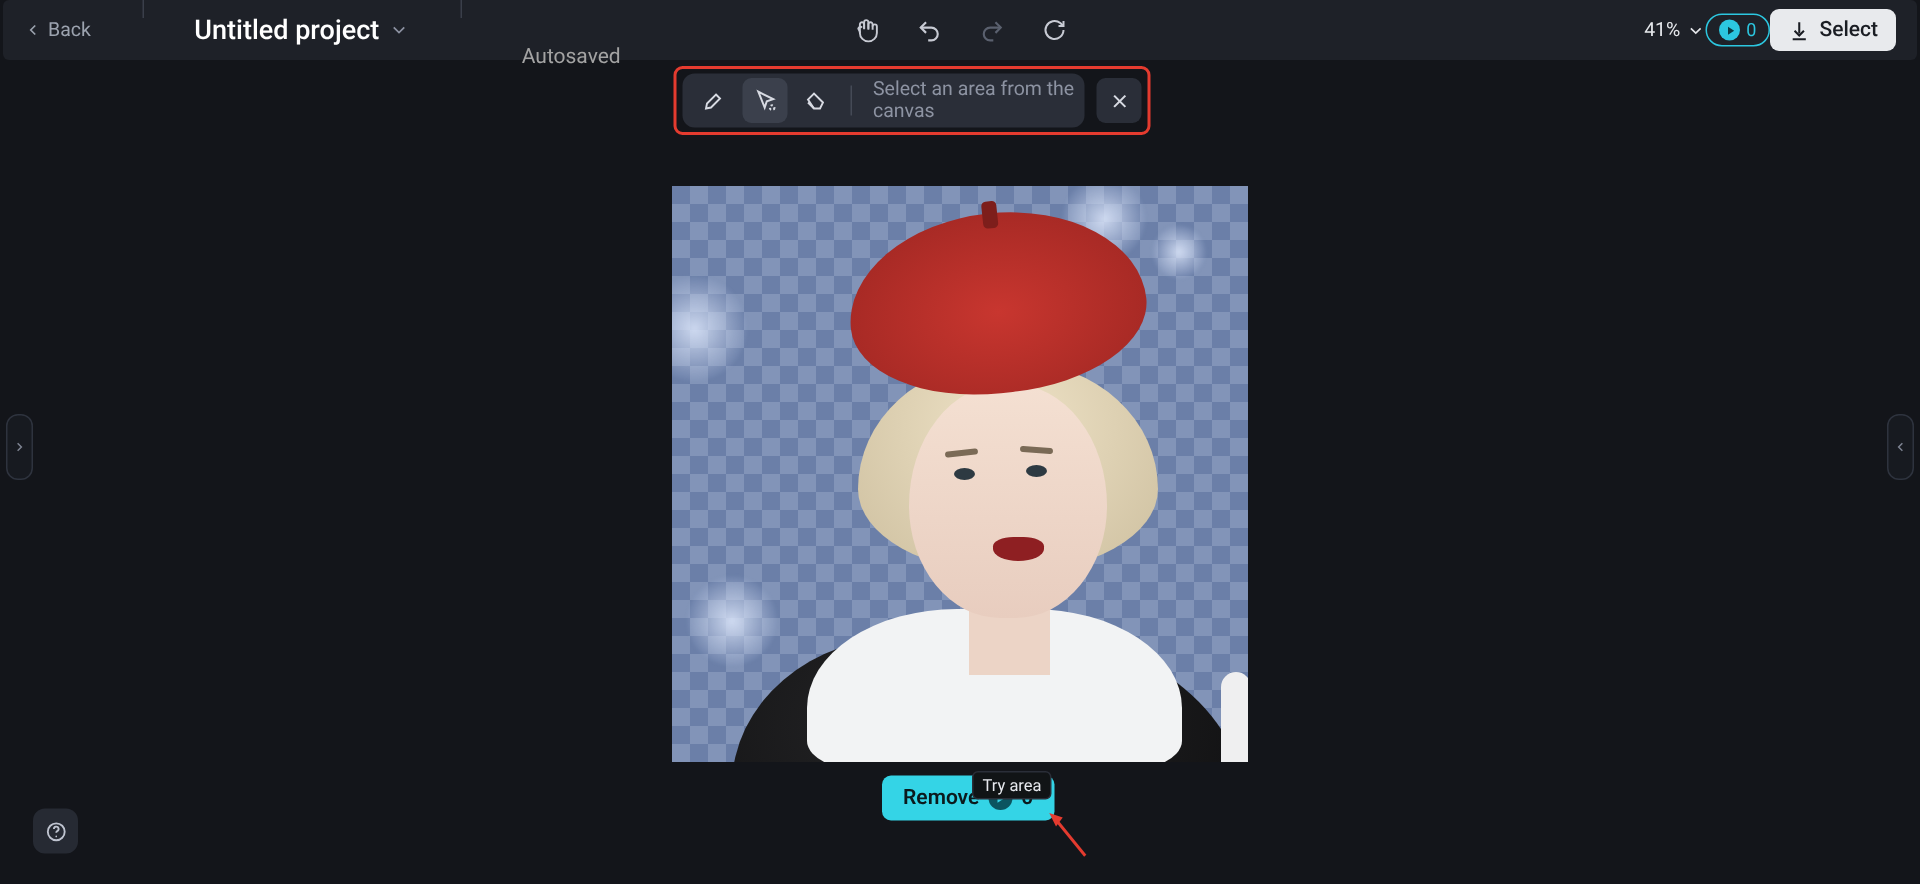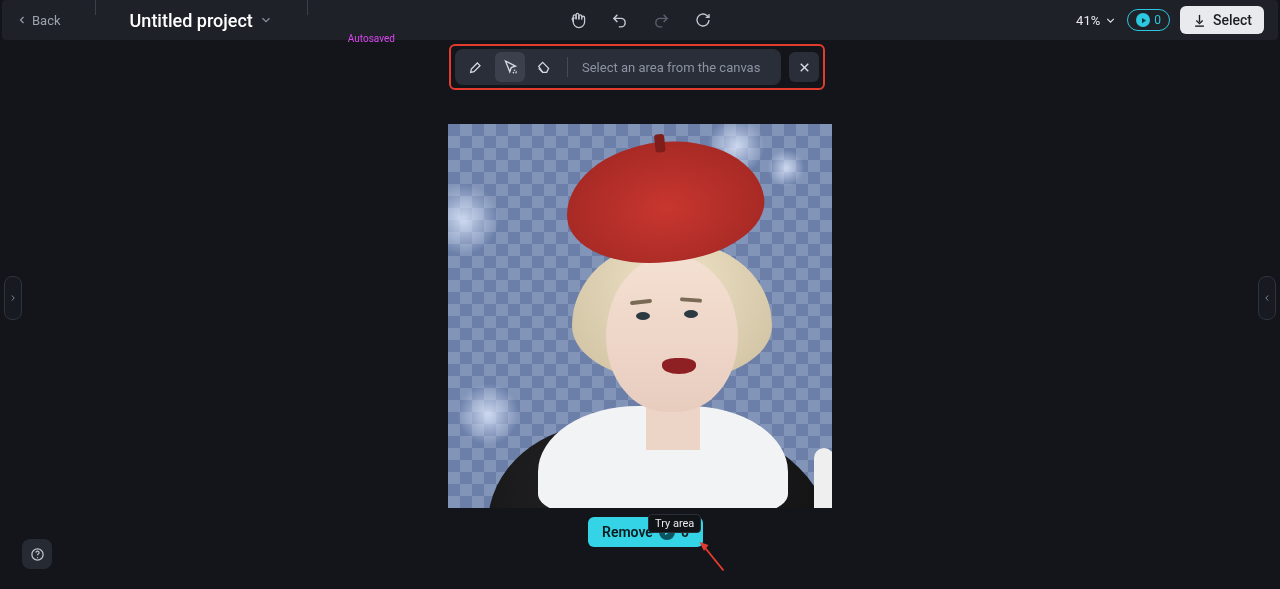--- a/index.html
+++ b/index.html
@@ -28,34 +28,34 @@
   .back-btn {
     display: flex; align-items: center; gap: 4px;
     color: #9ca3af; font-size: 13px; cursor: pointer;
   }
   .vsep { width: 1px; height: 18px; background: #3a3f4a; margin: 0 6px; }
   .project {
     display: flex; align-items: center; gap: 6px;
     color: #fff; font-size: 18px; font-weight: 500; cursor: pointer;
   }
   .chev { color: #8b90a0; }
-  .autosaved { color: #d946ef; font-size: 10px; margin-left: 6px; margin-top: 36px; }
+  .autosaved { color: #a3a3a3; font-size: 14px; margin-left: 6px; margin-top: 36px; }
 
   .topbar-center {
     position: absolute; left: 50%; top: 50%; transform: translate(-50%,-50%);
     display: flex; align-items: center; gap: 14px;
   }
   .icon-btn {
     width: 28px; height: 28px; display: flex; align-items: center; justify-content: center;
     color: #c7cad3; cursor: pointer; border-radius: 4px;
   }
   .icon-btn.dim { color: #5a606e; cursor: default; }
 
   .topbar-right {
-    margin-left: auto; display: flex; align-items: center; gap: 10px;
+    margin-left: auto; display: flex; align-items: center; gap: 0;
   }
   .zoom { display: flex; align-items: center; gap: 4px; color: #e5e7eb; font-size: 13px; cursor: pointer; }
   .credits {
     display: flex; align-items: center; gap: 4px;
     border: 1px solid #2cc7e0; color: #2cc7e0;
     padding: 3px 8px; border-radius: 14px; font-size: 12px; cursor: pointer;
   }
   .credits .coin {
     width: 14px; height: 14px; border-radius: 50%;
     background: #2cc7e0; display: flex; align-items: center; justify-content: center;
@@ -64,21 +64,21 @@
   .export-btn {
     display: flex; align-items: center; gap: 6px;
     background: #e8eaed; color: #1a1d23;
     padding: 6px 12px; border-radius: 6px; font-size: 14px; font-weight: 500; cursor: pointer;
   }
 
   
   .float-toolbar {
     position: absolute;
     left: 449px; top: 44px;
-    width: 376px; height: 46px;
+    width: 318px; height: 46px;
     border: 2px solid #e43b2f;
     border-radius: 6px;
     background: transparent;
     display: flex; align-items: center;
     padding: 0 4px;
     gap: 4px;
   }
   .float-toolbar .inner {
     background: #2a2e38;
     border-radius: 8px;

